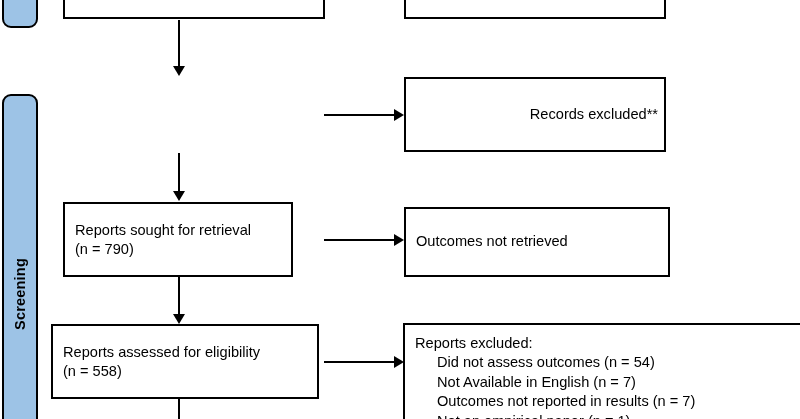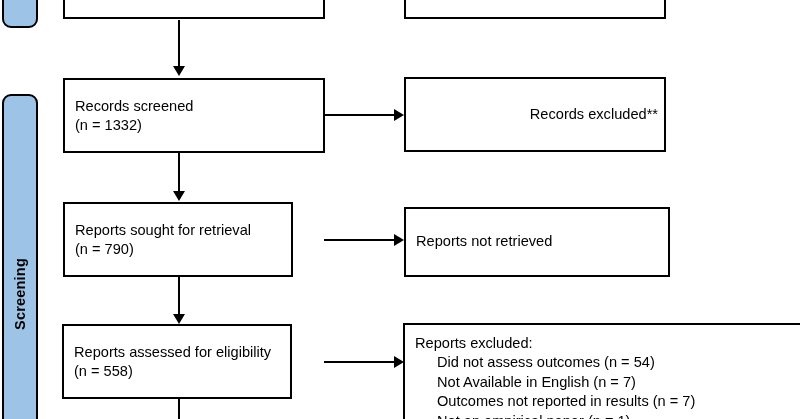--- a/index.html
+++ b/index.html
@@ -110,26 +110,20 @@
     </div>
   </div>
 
   <div class="flow-box" style="left:63px; top:-62px; width:262px; height:81px;"></div>
 
   <div class="flow-box" style="left:404px; top:-62px; width:262px; height:81px;"></div>
 
   <div class="v-line" style="left:178px; top:20px; height:48px;"></div>
   <div class="arrow-down" style="left:173px; top:66px;"></div>
 
-  <div class="flow-box" style="left:63px; top:78px; width:262px; height:75px;">
-    <div class="flow-box-text">
-      <span class="line">Records screened</span>
-      <span class="line">(n = 1332)</span>
-    </div>
-  </div>
 
   <div class="h-line" style="left:324px; top:114px; width:72px;"></div>
   <div class="arrow-right" style="left:394px; top:109px;"></div>
 
   <div class="flow-box" style="left:404px; top:77px; width:262px; height:75px;text-align:right;">
     <div class="flow-box-text">
       <span class="line">Records excluded**</span>
     </div>
   </div>
 
@@ -141,28 +135,28 @@
       <span class="line">Reports sought for retrieval</span>
       <span class="line">(n = 790)</span>
     </div>
   </div>
 
   <div class="h-line" style="left:324px; top:239px; width:72px;"></div>
   <div class="arrow-right" style="left:394px; top:234px;"></div>
 
   <div class="flow-box" style="left:404px; top:207px; width:266px; height:70px;">
     <div class="flow-box-text">
-      <span class="line">Reports not retrieved</span>
+      <span class="line">Outcomes not retrieved</span>
     </div>
   </div>
 
   <div class="v-line" style="left:178px; top:277px; height:38px;"></div>
   <div class="arrow-down" style="left:173px; top:314px;"></div>
 
-  <div class="flow-box" style="left:62px; top:324px; width:230px; height:75px;">
+  <div class="flow-box" style="left:51px; top:324px; width:268px; height:75px;">
     <div class="flow-box-text">
       <span class="line">Reports assessed for eligibility</span>
       <span class="line">(n = 558)</span>
     </div>
   </div>
 
   <div class="h-line" style="left:324px; top:361px; width:72px;"></div>
   <div class="arrow-right" style="left:394px; top:356px;"></div>
 
   <div class="v-line" style="left:178px; top:399px; height:26px;"></div>

